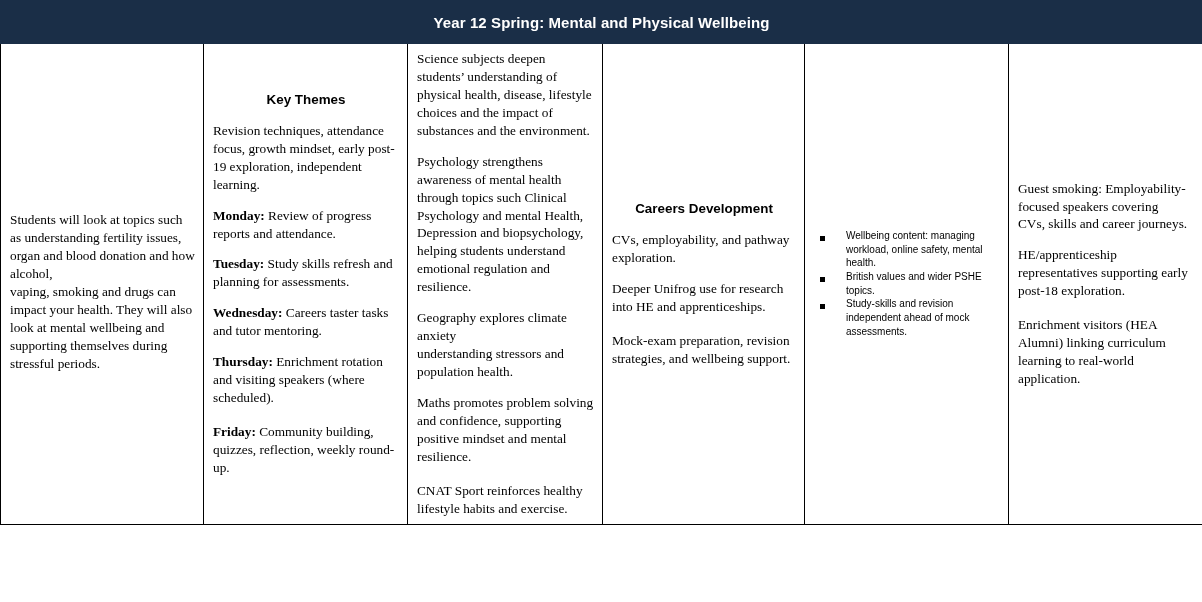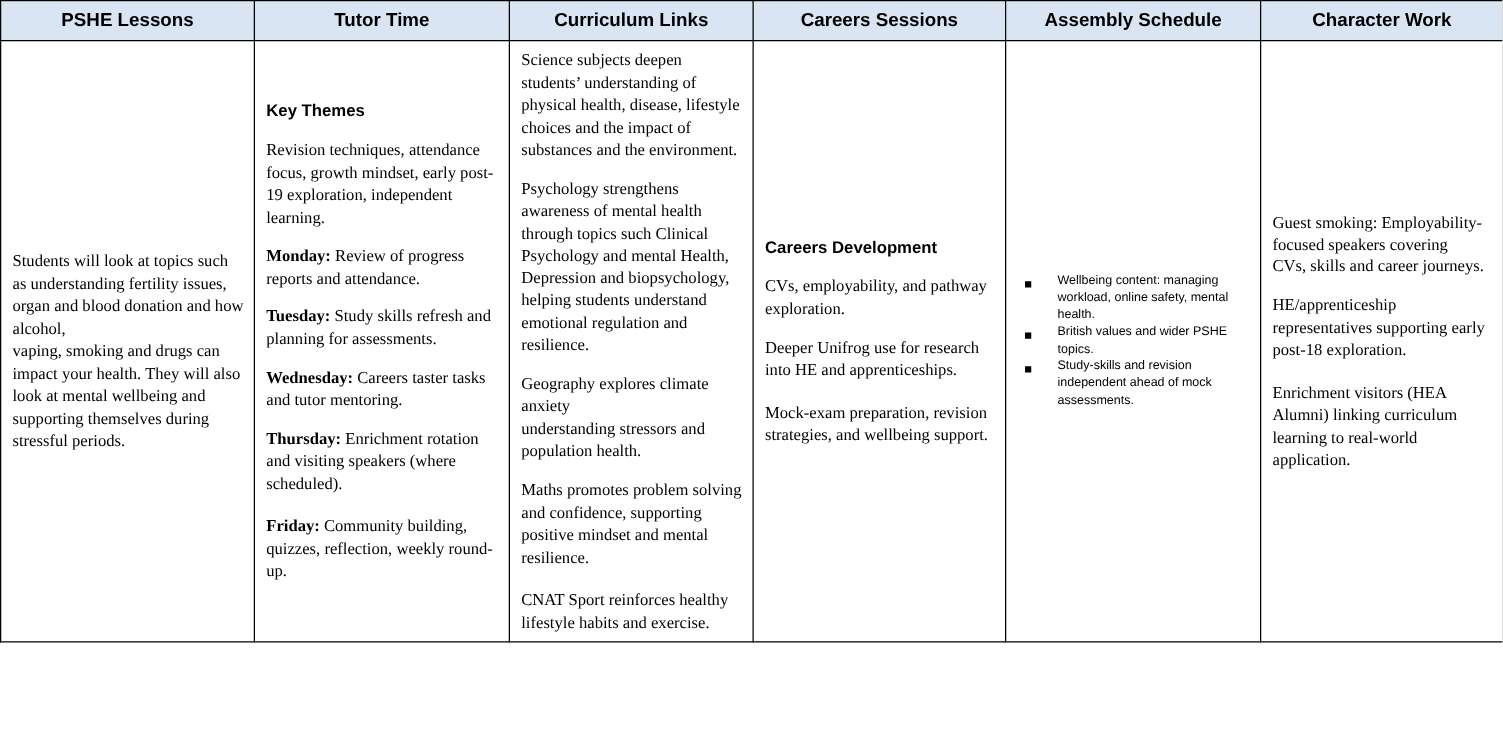--- a/index.html
+++ b/index.html
@@ -55,20 +55,21 @@
   }
   td.c-pshe      { vertical-align: middle; }
   td.c-tutor     { vertical-align: top; padding-top: 8px; }
   td.c-curric    { vertical-align: top; padding-top: 12px; font-size: 12.4px; line-height: 1.33; }
   td.c-careers   { vertical-align: middle; }
   td.c-assembly  { vertical-align: middle; padding-left: 4px; }
   td.c-character { vertical-align: middle; }
 
   .subhead {
     font-weight: bold;
+    text-align: center;
     margin: 0 0 13px 0;
     font-size: 13.4px;
   }
   p.para {
     margin: 0 0 13px 0;
     font-family: Liberation Serif, serif;
   }
   p.para:last-child { margin-bottom: 0; margin-top: 16px; }
   .lbl { font-weight: bold; }
 
@@ -102,29 +103,24 @@
     <colgroup>
       <col style="width:203px">
       <col style="width:204px">
       <col style="width:195px">
       <col style="width:202px">
       <col style="width:204px">
       <col style="width:194px">
     </colgroup>
 
     <tbody>
+        <tr class="banner-row">
+      <td colspan="6">Year 12 Spring: Mental and Physical Wellbeing</td>
+    </tr>
 
-    <tr class="head-row">
-      <th>PSHE Lessons</th>
-      <th>Tutor Time</th>
-      <th>Curriculum Links</th>
-      <th>Careers Sessions</th>
-      <th>Assembly Schedule</th>
-      <th>Character Work</th>
-    </tr>
 
     <tr class="body-row">
 
       <td class="c-pshe">
         <p class="para nowrap-break">Students will look at topics such as understanding fertility issues, organ and blood donation and how alcohol,
 vaping, smoking and drugs can impact your health. They will also look at mental wellbeing and supporting themselves during stressful periods.</p>
       </td>
 
       <td class="c-tutor">
         <p class="subhead">Key Themes</p>

